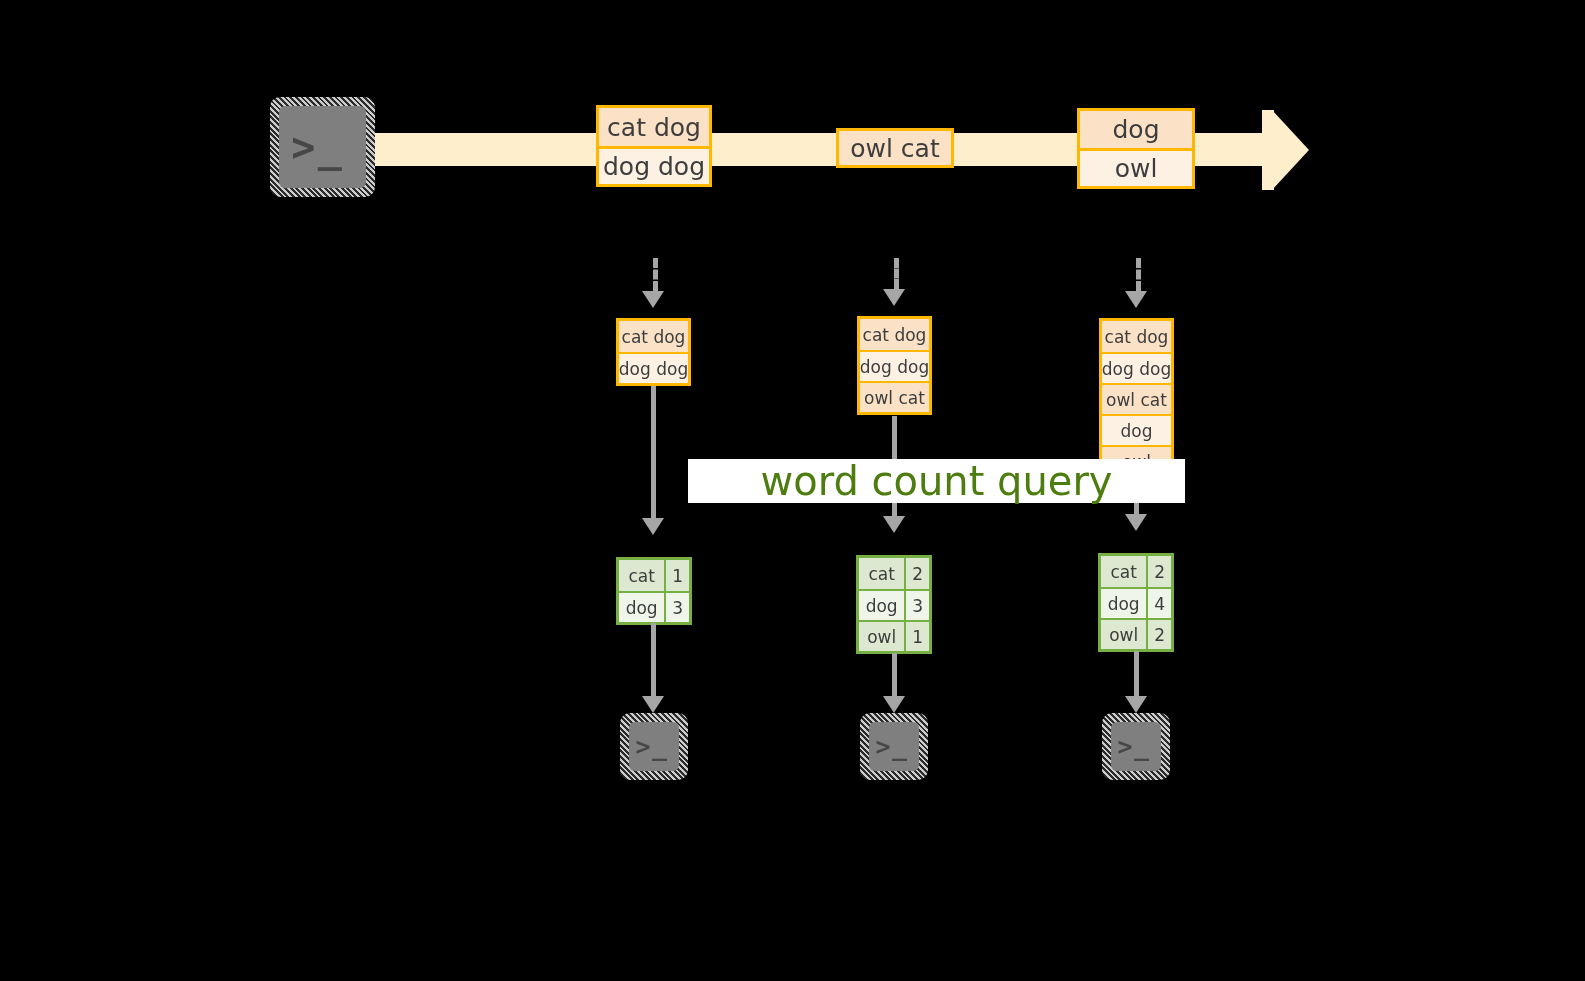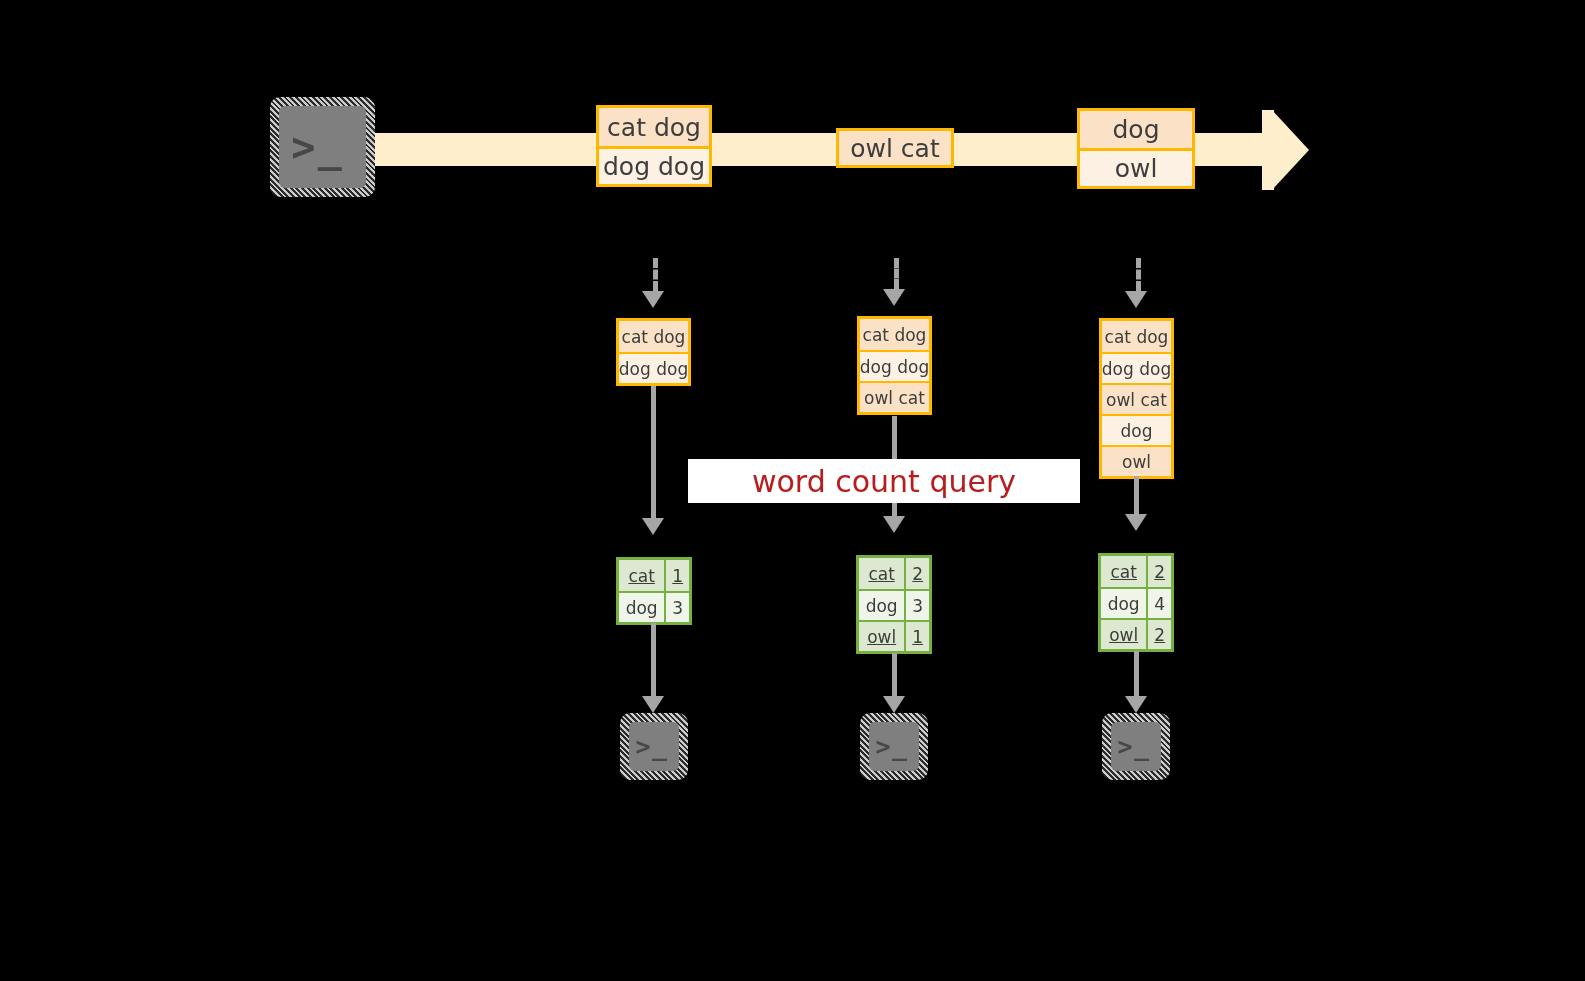--- a/index.html
+++ b/index.html
@@ -128,21 +128,21 @@
     border: 3px solid #76b043;
     background: #eef4e7;
   }
   .gtbl .grow {
     box-sizing: border-box;
     height: 31px;
     display: flex;
     align-items: stretch;
   }
   .gtbl .grow + .grow { border-top: 2px solid #76b043; }
-  .gtbl .grow.shade .cell { background: #dde8d0; text-decoration: underline; }
+  .gtbl .grow.shade .cell { background: #dde8d0; }
   .gtbl .grow.plain .cell { background: #f0f5ea; }
   .gtbl .cell {
     box-sizing: border-box;
     display: flex;
     align-items: center;
     justify-content: center;
     color: #3d3d3d;
     font-size: 17px;
     white-space: nowrap;
   }
@@ -166,28 +166,28 @@
     border-left: 11px solid transparent;
     border-right: 11px solid transparent;
     border-top: 17px solid #a6a6a6;
   }
 
   
   #query-label {
     position: absolute;
     left: 688px;
     top: 459px;
-    width: 392px;
+    width: 497px;
     height: 44px;
     background: #ffffff;
     display: flex;
     align-items: center;
     justify-content: center;
-    color: #b91c1c;
-    font-size: 30px;
+    color: #4d7c0f;
+    font-size: 40px;
     white-space: nowrap;
   }
 </style>
 </head>
 <body>
 
 <div id="canvas">
 
   <div id="stream-band"></div>
   <div id="stream-head-base"></div>

